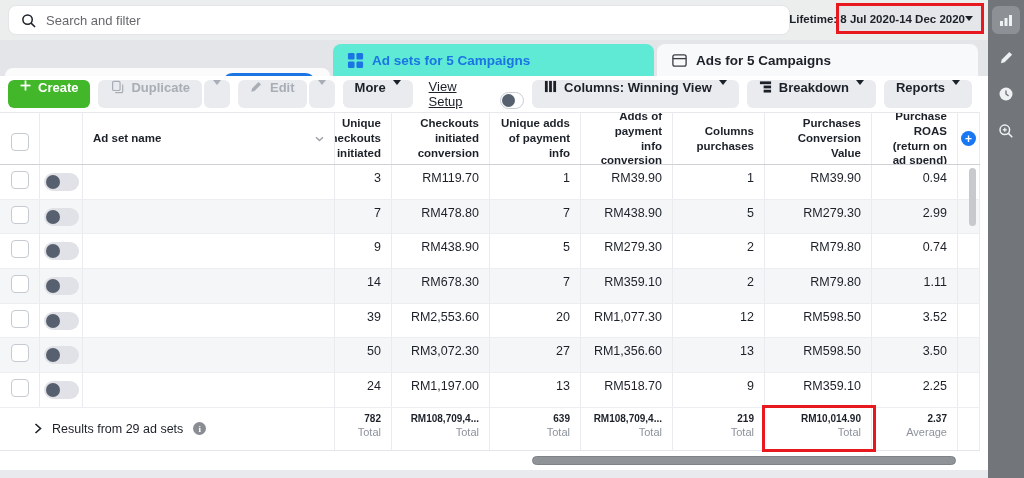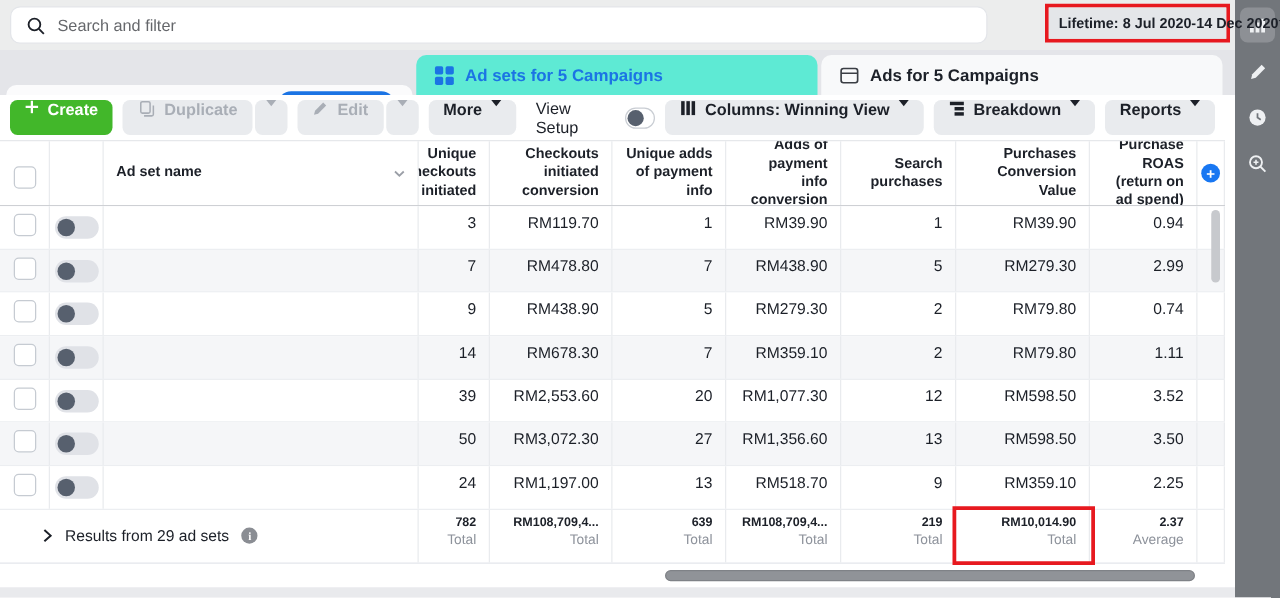--- a/index.html
+++ b/index.html
@@ -17,21 +17,21 @@
     background:#fff; border:1px solid #e3e5e9; border-radius:8px;
     display:flex; align-items:center; gap:10px; padding:0 12px;
   }
   .searchbar .ph { color:#65676b; font-size:13px; }
   .date-annotation {
     position:absolute; left:836px; top:3px; width:148px; height:31px;
     border:3px solid #e7191f; display:flex; align-items:center; z-index:6;
   }
   .date-pill {
     width:100%; height:100%; background:#e4e6e9; display:flex; align-items:center;
-    justify-content:flex-start; padding:0 8px; cursor:pointer;
+    justify-content:flex-end; padding:0 8px; cursor:pointer;
   }
   .date-pill .lbl { font-size:11.5px; font-weight:bold; color:#1c2028; white-space:nowrap; }
 
   
   .tabstrip { position:absolute; left:0; top:40px; width:988px; height:36px; background:#e4e5e9; }
   .tab {
     position:absolute; top:4px; height:32px; border-radius:8px 8px 0 0;
     display:flex; align-items:center; gap:8px; padding:0 14px; cursor:pointer;
   }
   .tab-campaigns { left:5px; width:325px; background:#fbfbfc;margin-top:24px; }
@@ -54,21 +54,21 @@
   .btn {
     height:28px; border-radius:6px; display:inline-flex; align-items:flex-start; gap:7px;
     padding:0 12px; font-size:13px; font-weight:bold; background:#e9ebee; color:#1c2028;
     cursor:pointer; white-space:nowrap;
   }
   .btn.green { background:#42b72a; color:#fff; }
   .btn.disabled { color:#a9aeb6; cursor:default; }
   .split { display:inline-flex; gap:2px; }
   .split .caretbtn { width:26px; justify-content:center; padding:0; }
   .spacer { flex:1; }
-  .viewsetup { display:flex; align-items:center; gap:20px; font-size:13px; color:#1c2028; }
+  .viewsetup { display:flex; align-items:flex-end; gap:20px; font-size:13px; color:#1c2028;text-decoration:underline; }
   .switch { width:31px; height:17px; border-radius:9px; background:#fff; border:1px solid #c9cdd3;
     position:relative; cursor:pointer; }
   .switch .knob { position:absolute; left:1px; top:1px; width:13px; height:13px; border-radius:50%;
     background:#57606e; }
   .tri { width:0; height:0; border-left:4.5px solid transparent; border-right:4.5px solid transparent;
     border-top:5px solid #1c2028; display:inline-block; }
   .tri.gray { border-top-color:#a9aeb6; }
 
   
   .table { position:absolute; left:0; top:112px; width:980px; background:#fff; }
@@ -273,21 +273,21 @@
         <span>
           <svg width="9" height="6" viewBox="0 0 9 6">
               <path d="M1 1.2 l3.5 3.4 3.5-3.4" fill="none" stroke="#9b9fa7" stroke-width="1.4"></path>
             </svg>
         </span>
       </div>
       <div class="c num-h">Unique checkouts initiated</div>
       <div class="c num-h">Checkouts initiated conversion</div>
       <div class="c num-h">Unique adds of payment info</div>
       <div class="c num-h">Adds of payment info conversion</div>
-      <div class="c num-h">Search purchases</div>
+      <div class="c num-h">Columns purchases</div>
       <div class="c num-h">Purchases Conversion Value</div>
       <div class="c num-h">Purchase ROAS (return on ad spend)</div>
       <div class="c plus-c">
         <span class="plus-circle">+</span>
       </div>
     </div>
 
     <div>
         <div class="t-row body-row">
           <div class="c cb-c">

